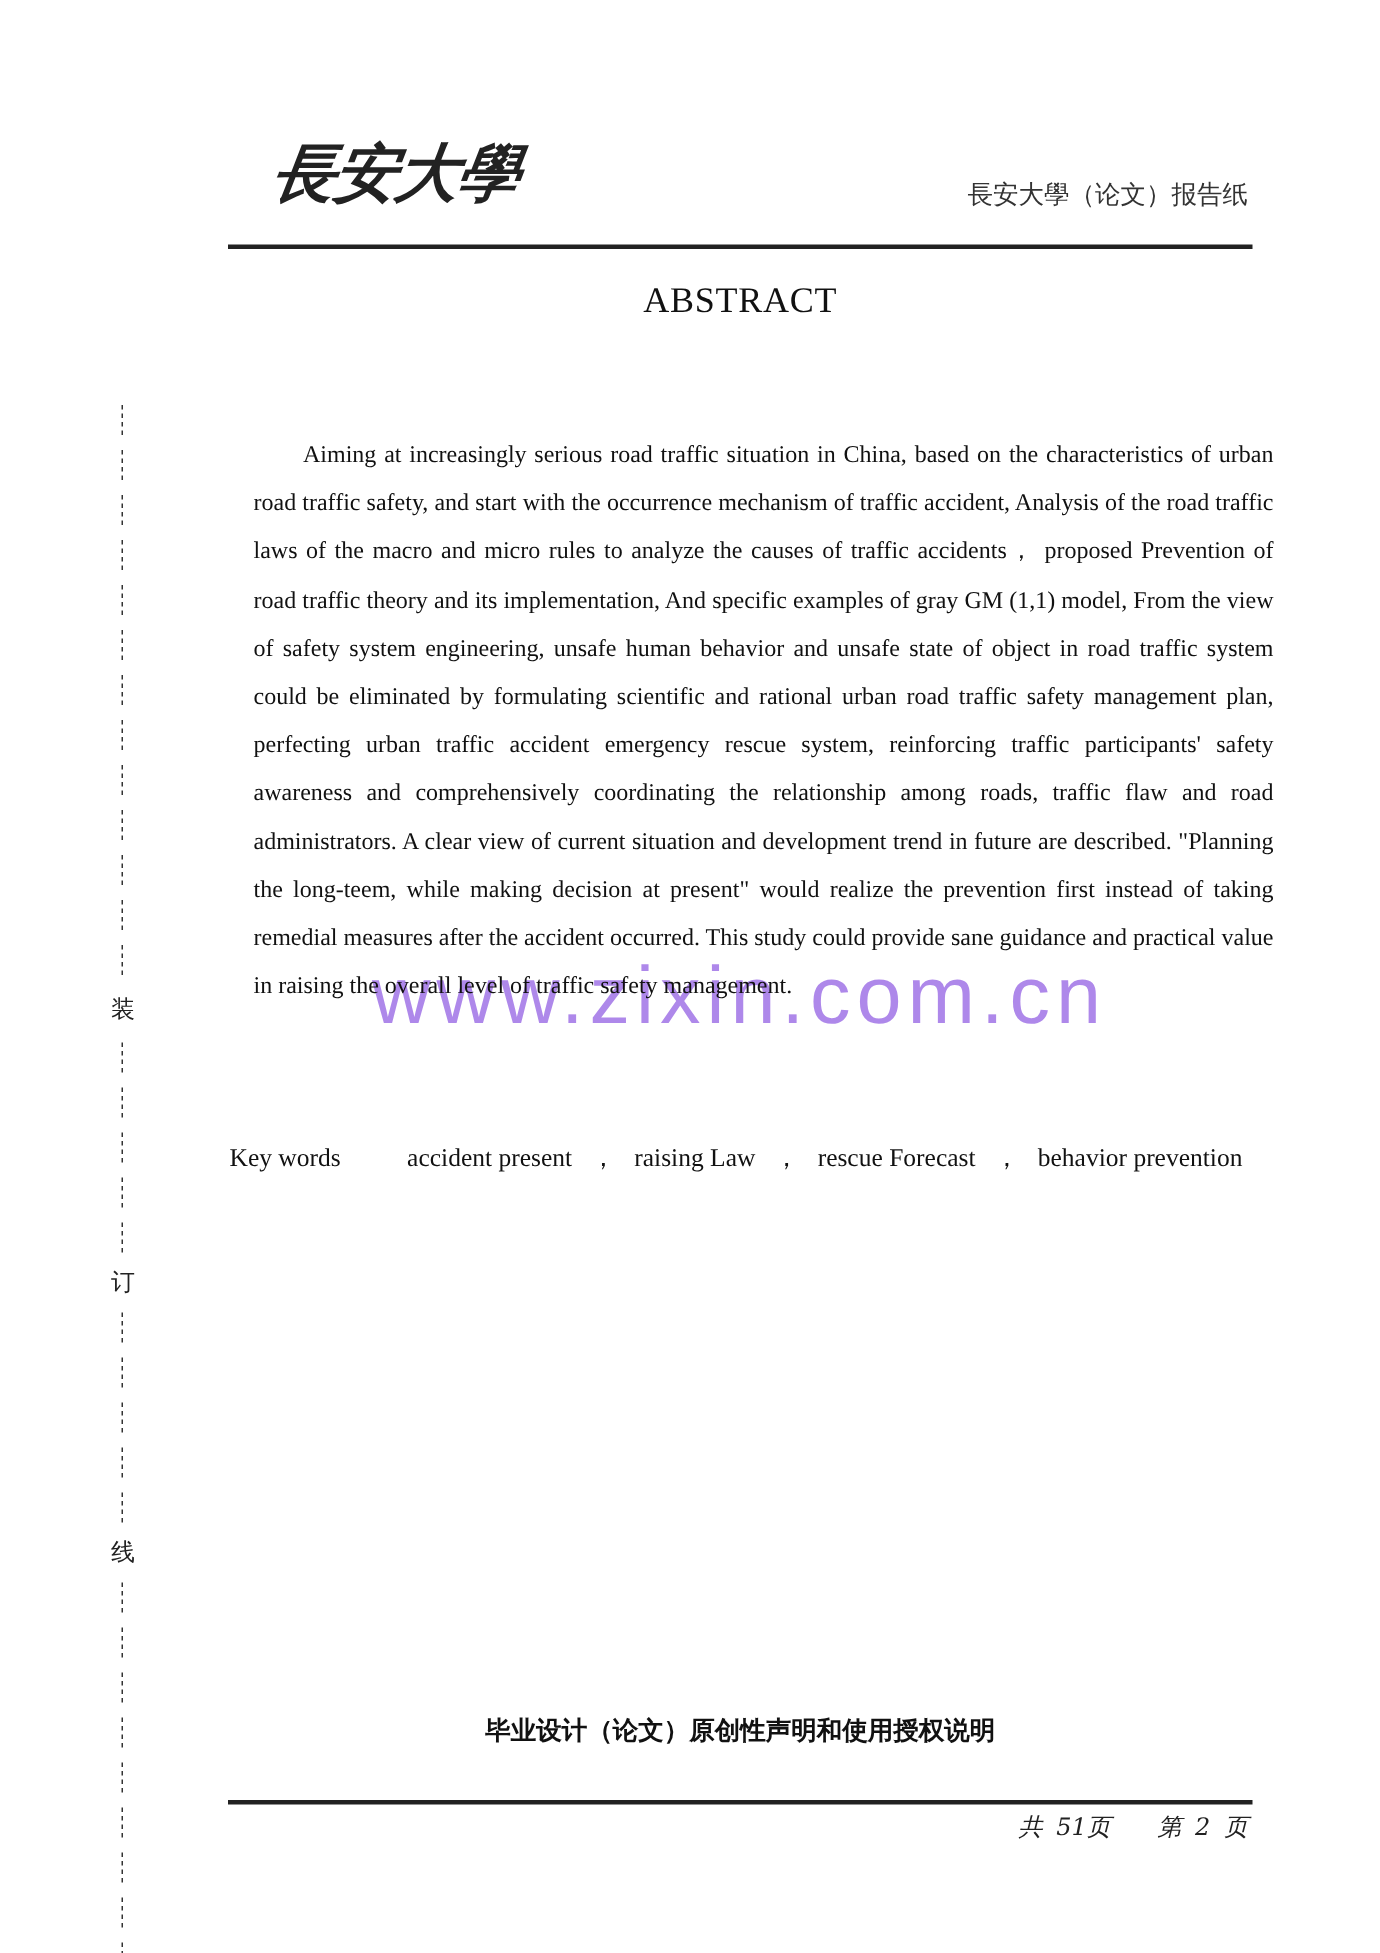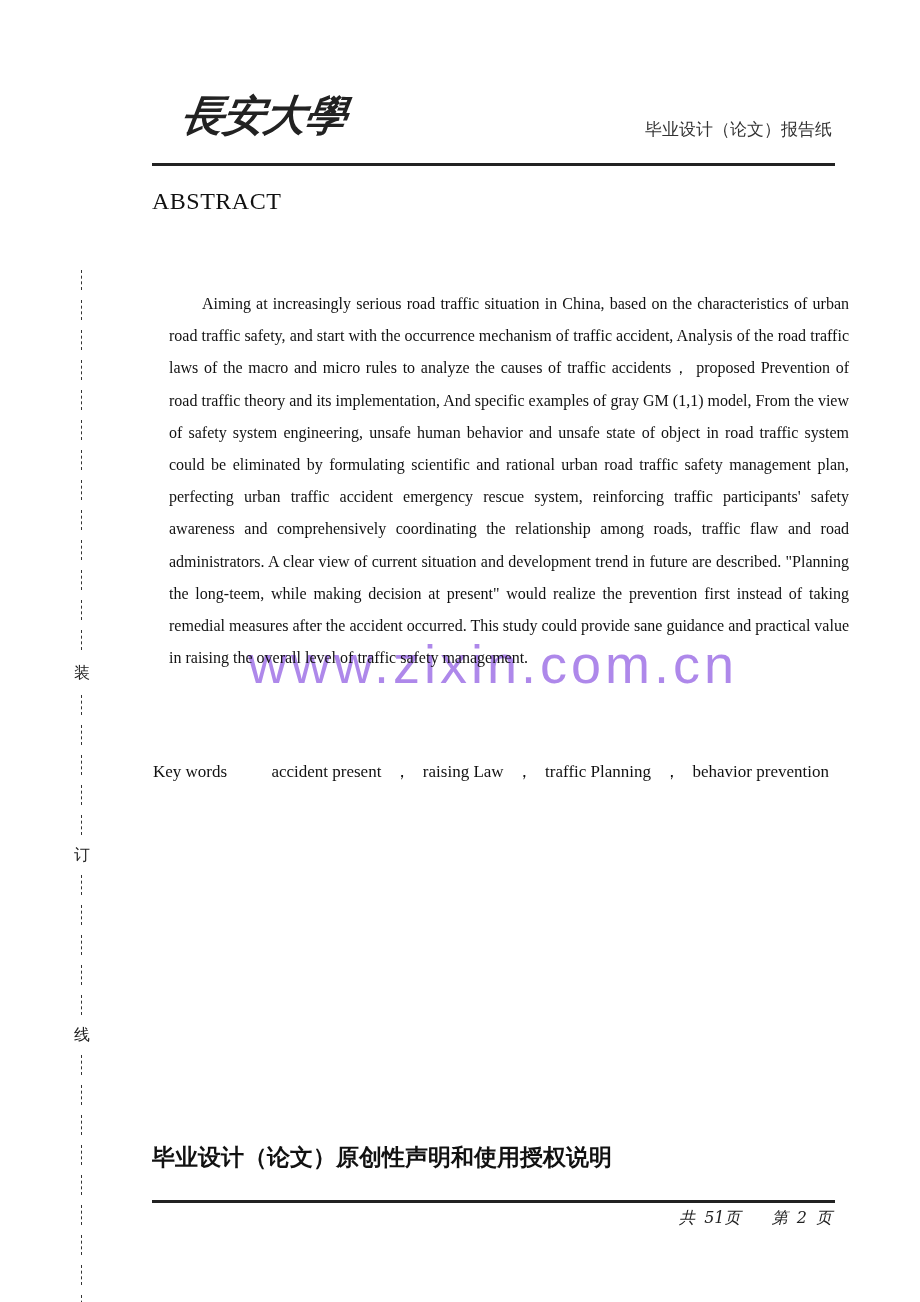--- a/index.html
+++ b/index.html
@@ -11,37 +11,37 @@
     .binding-char { position: absolute; left: 0; width: 20px; text-align: center;
                     font-size: 16px; color: #222; font-family: "DejaVu Sans", sans-serif; }
 
     .logo { position: absolute; left: 182px; top: 88px; font-size: 42px; font-style: italic;
             font-weight: bold; color: #222; letter-spacing: -1px;
             font-family: "DejaVu Serif", serif; transform: skewX(-8deg); }
     .header-right { position: absolute; right: 88px; top: 118px; font-size: 17px; color: #333;
                     font-family: "DejaVu Sans", sans-serif; }
     .rule-top { position: absolute; left: 152px; top: 163px; width: 683px; height: 3px; background: #222; }
 
-    .title { position: absolute; left: 152px; width: 683px; top: 188px; 
+    .title { position: absolute; left: 152px; width: 683px; top: 188px; text-align: center;
              font-size: 24px; letter-spacing: 0.5px; }
 
     .abstract { position: absolute; left: 153px; top: 272px; width: 680px; font-size: 16px;
                 line-height: 32.2px; text-align: justify; text-indent: 33px; margin: 16px; }
 
     .keywords { position: absolute; left: 153px; top: 760px; width: 680px; font-size: 17px;
                 white-space: nowrap; }
     .kw-label { margin-right: 40px; margin-top: 16px; }
     .kw-sep { margin: 0 8px; }
 
     .watermark { position: absolute; left: 248px; top: 602px; font-size: 54px; color: #6d28d9;
                  opacity: 0.55; font-family: "Liberation Sans", sans-serif; letter-spacing: 4px;
                  pointer-events: none; margin-top: 31px; }
 
-    .declaration { position: absolute; left: 152px; width: 683px; top: 1142px; 
-                   font-size: 23px; font-weight: bold; font-family: "DejaVu Sans", sans-serif; color: #111; }
+    .declaration { position: absolute; left: 152px; width: 683px; top: 1142px; text-align: center;
+                   font-size: 17px; font-weight: bold; font-family: "DejaVu Sans", sans-serif; color: #111; }
     .rule-bottom { position: absolute; left: 152px; top: 1200px; width: 683px; height: 3px; background: #222; }
     .footer { position: absolute; right: 88px; top: 1208px; font-size: 16px; color: #222;
               font-family: "DejaVu Serif", serif; font-style: italic; }
     .footer span { margin-left: 4px; }
     .footer .gap { margin-left: 26px; }
   </style>
 </head>
 <body>
 
 <div class="binding">
@@ -76,36 +76,36 @@
   <div class="dash" style="top:845px"></div>
   <div class="dash" style="top:875px"></div>
   <div class="dash" style="top:905px"></div>
   <div class="dash" style="top:935px"></div>
   <div class="dash" style="top:965px"></div>
   <div class="dash" style="top:995px"></div>
   <div class="dash" style="top:1025px"></div>
 </div>
 
 <div class="logo">長安大學</div>
-<div class="header-right">毕业设计（论文）报告纸</div>
+<div class="header-right">長安大學（论文）报告纸</div>
 <div class="rule-top"></div>
 
 <div class="title">ABSTRACT</div>
 
 <div class="watermark">www.zixin.com.cn</div>
 
 <p class="abstract">Aiming at increasingly serious road traffic situation in China, based on the characteristics of urban road traffic safety, and start with the occurrence mechanism of traffic accident, Analysis of the road traffic laws of the macro and micro rules to analyze the causes of traffic accidents， proposed Prevention of road traffic theory and its implementation, And specific examples of gray GM (1,1) model, From the view of safety system engineering, unsafe human behavior and unsafe state of object in road traffic system could be eliminated by formulating scientific and rational urban road traffic safety management plan, perfecting urban traffic accident emergency rescue system, reinforcing traffic participants' safety awareness and comprehensively coordinating the relationship among roads, traffic flaw and road administrators. A clear view of current situation and development trend in future are described. "Planning the long-teem, while making decision at present" would realize the prevention first instead of taking remedial measures after the accident occurred. This study could provide sane guidance and practical value in raising the overall level of traffic safety management.</p>
 
 <div class="keywords">
   <span class="kw-label">Key words</span>
   <span>accident present</span>
   <span class="kw-sep">，</span>
   <span>raising Law</span>
   <span class="kw-sep">，</span>
-  <span>traffic Planning</span>
+  <span>rescue Forecast</span>
   <span class="kw-sep">，</span>
   <span>behavior prevention</span>
 </div>
 
 <div class="declaration">毕业设计（论文）原创性声明和使用授权说明</div>
 <div class="rule-bottom"></div>
 
 <div class="footer">
   <span>共</span>
   <span>51</span><span style="margin-left:0">页</span>

